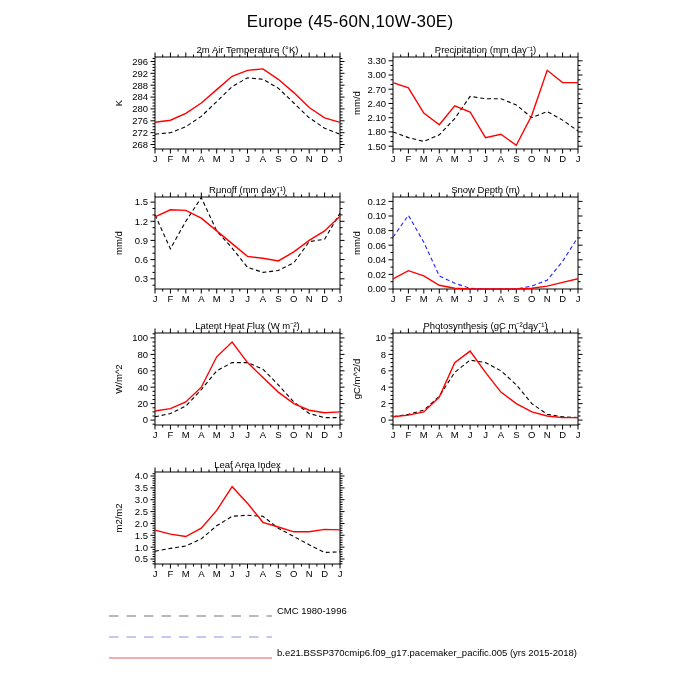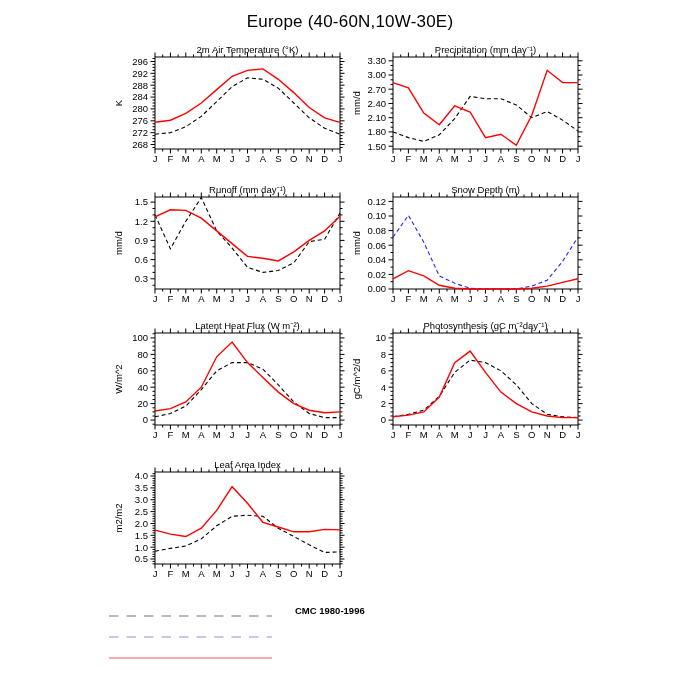--- a/index.html
+++ b/index.html
@@ -15,31 +15,31 @@
   .pos-r3c1{left:100px;top:320px;}
   .pos-r3c2{left:338px;top:320px;}
   .pos-r4c1{left:100px;top:459px;}
   svg text{font-family:"Liberation Sans",sans-serif;fill:#000;}
   .ptitle{font-size:9.5px;}
   .tick-label{font-size:9.5px;}
   .mlab{font-size:9.5px;}
   .ylab{font-size:9.5px;}
   .legend-row{position:absolute;left:108px;height:12px;display:flex;align-items:center;}
   .legend-row .swatch{width:165px;height:8px;flex:0 0 auto;}
-  .legend-row .lbl{margin-left:22px;font-size:9.5px;color:#000;white-space:nowrap;font-weight:bold;}
+  .legend-row .lbl{margin-left:4px;font-size:9.5px;color:#000;white-space:nowrap;}
   .lg1{top:604px;}
   .lg2{top:625px;}
   .lg3{top:646px;}
 </style>
 </head>
 <body>
 
 <div class="stage">
 
-  <div class="main-title">Europe (40-60N,10W-30E)</div>
+  <div class="main-title">Europe (45-60N,10W-30E)</div>
 
   <div class="panel pos-r1c1"><svg width="260" height="136" viewBox="0 0 260 136">
         <rect x="55" y="13" width="185" height="92" fill="none" stroke="#000" stroke-width="1"></rect>
         <line x1="55.0" y1="105" x2="55.0" y2="109.5" stroke="#000" stroke-width="1"></line>
         <line x1="55.0" y1="13" x2="55.0" y2="8.5" stroke="#000" stroke-width="1"></line>
         <text x="55.0" y="117.5" text-anchor="middle" class="mlab">J</text>
         <line x1="62.7" y1="105" x2="62.7" y2="107.5" stroke="#000" stroke-width="1"></line>
         <line x1="62.7" y1="13" x2="62.7" y2="10.5" stroke="#000" stroke-width="1"></line>
         <line x1="70.4" y1="105" x2="70.4" y2="109.5" stroke="#000" stroke-width="1"></line>
         <line x1="70.4" y1="13" x2="70.4" y2="8.5" stroke="#000" stroke-width="1"></line>
@@ -904,15 +904,16 @@
   </div>
   <div class="legend-row lg2">
     <span class="swatch"><svg width="165" height="8">
           <line x1="1" y1="4" x2="164" y2="4" stroke="#b2b6ec" stroke-width="1.5" stroke-dasharray="9.5 8"></line>
         </svg></span>
   </div>
   <div class="legend-row lg3">
     <span class="swatch"><svg width="165" height="8">
           <line x1="1" y1="4" x2="164" y2="4" stroke="#f19090" stroke-width="1.5"></line>
         </svg></span>
+    <span class="lbl">b.e21.BSSP370cmip6.f09_g17.pacemaker_pacific.005 (yrs 2015-2018)</span>
   </div>
 
 </div>
 
 </body></html>

